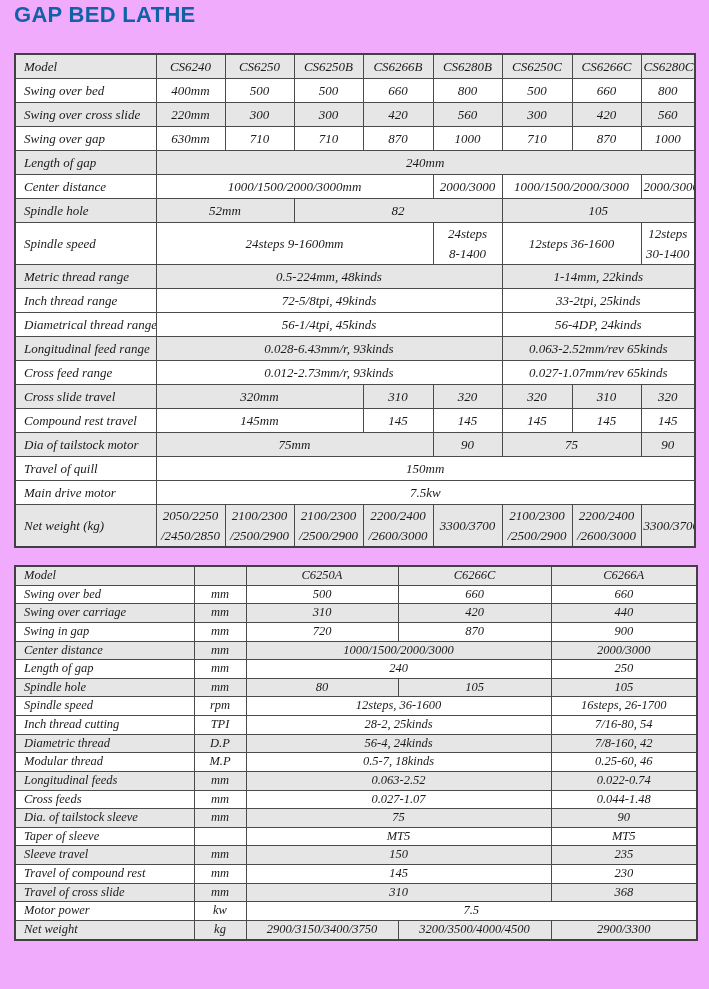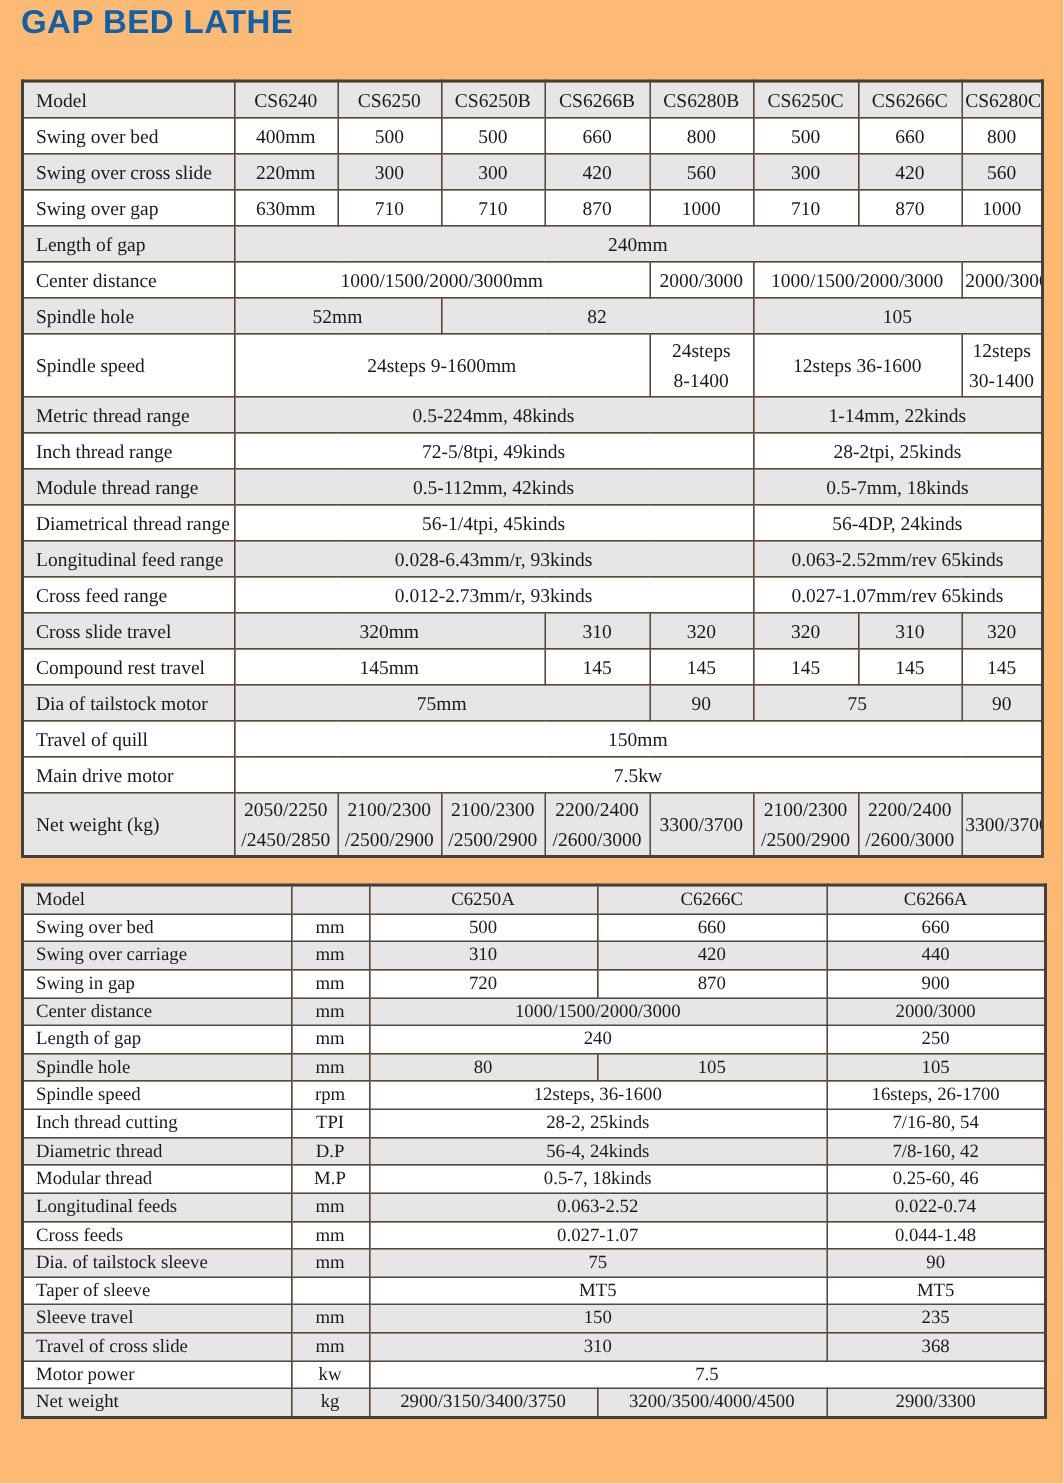--- a/index.html
+++ b/index.html
@@ -6,40 +6,41 @@
     margin: 0;
     padding: 0;
     background: #ffffff;
     width: 709px;
   }
   .page {
     width: 709px;
     height: 989px;
     box-sizing: border-box;
     padding: 2px 13px 0 14px;
-    background: #fdba74;
+    background: #f0abfc;
     overflow: hidden;
   }
   .title {
     font-family: "Liberation Sans", sans-serif;
     font-weight: bold;
     font-size: 22px;
     letter-spacing: 0.3px;
     color: #1161a9;
     margin: 0;
     padding: 0;
     line-height: 26px;
   }
   table.spec-table {
     border-collapse: collapse;
     table-layout: fixed;
     width: 682px;
     border: 2px solid #414141;
     font-family: "Liberation Serif", serif;
     color: #1a1a1a;
+    font-style: italic;
   }
   table.t1 { margin-top: 25px; }
   table.t2 { margin-top: 17px; }
   .spec-table td {
     border: 1px solid #4b4b4b;
     text-align: center;
     vertical-align: middle;
     padding: 1px 2px;
     white-space: pre-line;
     overflow: hidden;
@@ -145,26 +146,21 @@
 30-1400</td>
         </tr>
         <tr class="shaded">
           <td class="label">Metric thread range</td>
           <td colspan="5">0.5-224mm, 48kinds</td>
           <td colspan="3">1-14mm, 22kinds</td>
         </tr>
         <tr>
           <td class="label">Inch thread range</td>
           <td colspan="5">72-5/8tpi, 49kinds</td>
-          <td colspan="3">28-2tpi, 25kinds</td>
-        </tr>
-        <tr class="shaded">
-          <td class="label">Module thread range</td>
-          <td colspan="5">0.5-112mm, 42kinds</td>
-          <td colspan="3">0.5-7mm, 18kinds</td>
+          <td colspan="3">33-2tpi, 25kinds</td>
         </tr>
         <tr>
           <td class="label">Diametrical thread range</td>
           <td colspan="5">56-1/4tpi, 45kinds</td>
           <td colspan="3">56-4DP, 24kinds</td>
         </tr>
         <tr class="shaded">
           <td class="label">Longitudinal feed range</td>
           <td colspan="5">0.028-6.43mm/r, 93kinds</td>
           <td colspan="3">0.063-2.52mm/rev  65kinds</td>
@@ -330,20 +326,26 @@
           <td></td>
           <td colspan="2">MT5</td>
           <td>MT5</td>
         </tr>
         <tr class="shaded">
           <td class="label">Sleeve travel</td>
           <td>mm</td>
           <td colspan="2">150</td>
           <td>235</td>
         </tr>
+        <tr>
+          <td class="label">Travel of compound rest</td>
+          <td>mm</td>
+          <td colspan="2">145</td>
+          <td>230</td>
+        </tr>
         <tr class="shaded">
           <td class="label">Travel of cross slide</td>
           <td>mm</td>
           <td colspan="2">310</td>
           <td>368</td>
         </tr>
         <tr>
           <td class="label">Motor power</td>
           <td>kw</td>
           <td colspan="3">7.5</td>

